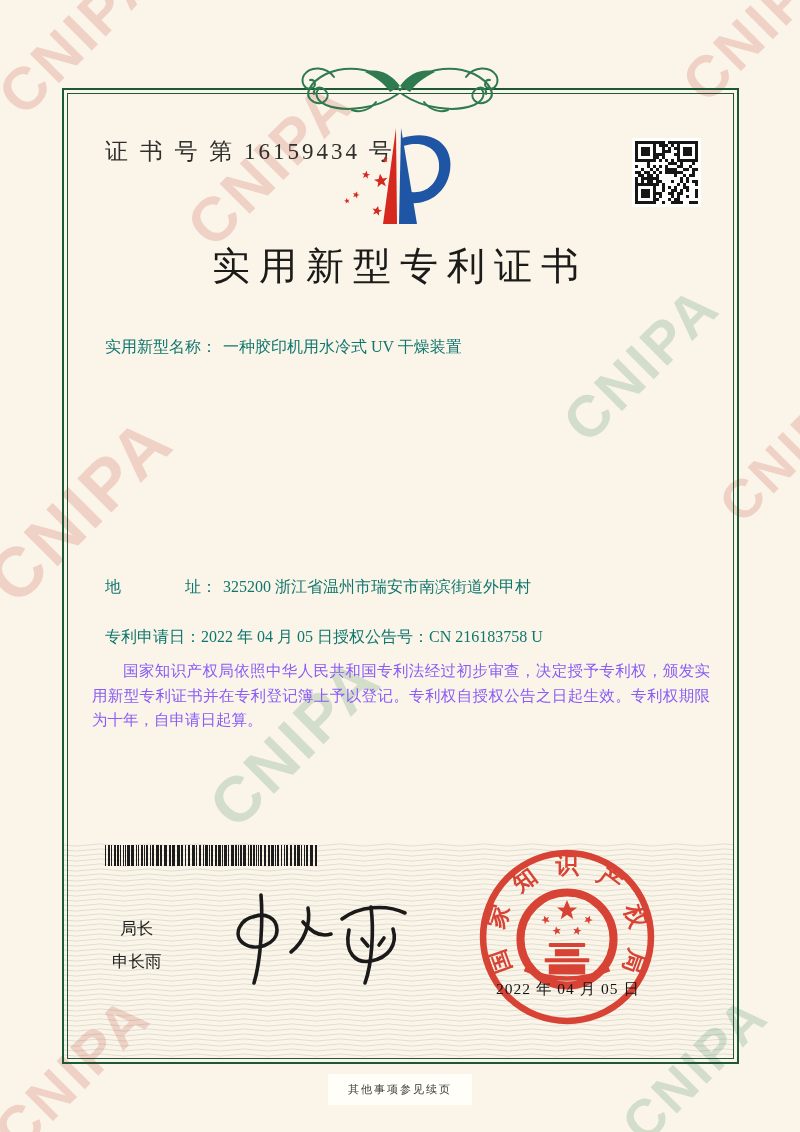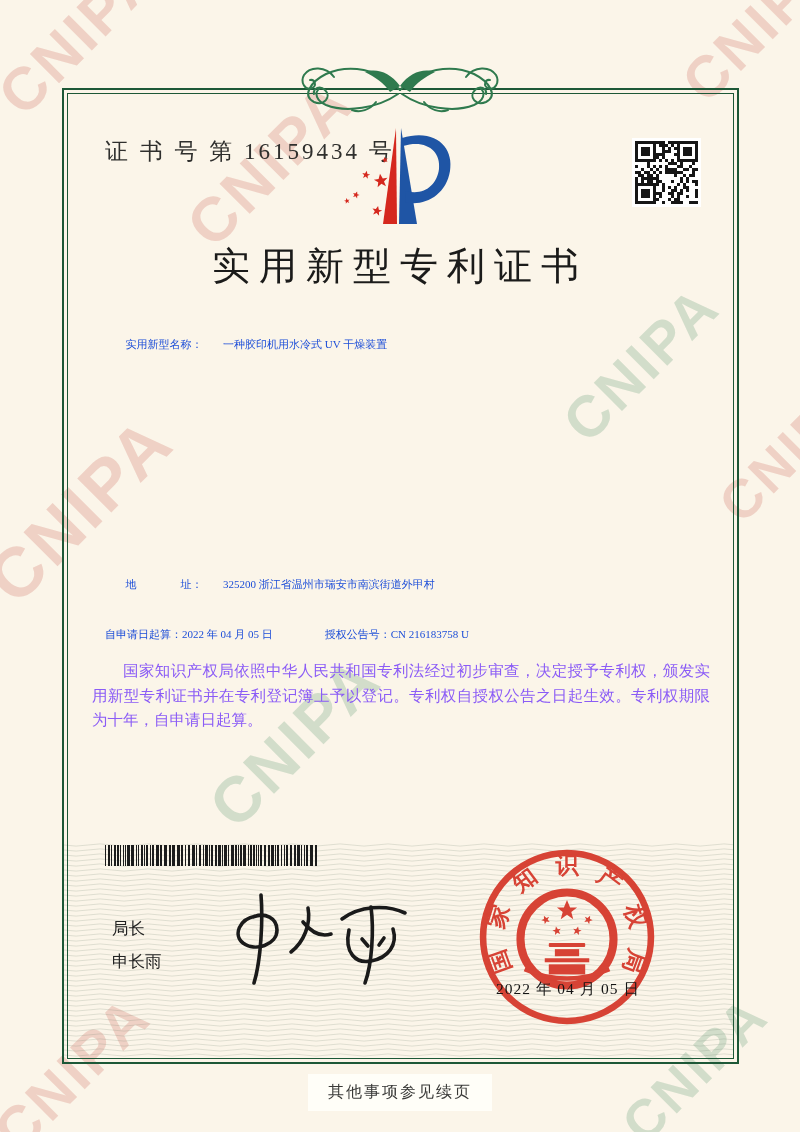--- a/index.html
+++ b/index.html
@@ -10,36 +10,36 @@
   .frame::after{content:'';position:absolute;inset:3px;border:1px solid #1d5837;}
   .wm{position:absolute;font-family:"Liberation Sans","DejaVu Sans",sans-serif;font-weight:bold;
       transform:rotate(-45deg);letter-spacing:3px;z-index:0;white-space:nowrap;}
   .wm.pink{color:rgba(216,133,120,.32);}
   .wm.green{color:rgba(123,170,138,.32);}
   .cert-no{position:absolute;left:105px;top:136px;font-size:23px;letter-spacing:3px;color:#2f2f2d;z-index:2;}
   .logo{position:absolute;left:338px;top:118px;z-index:2;}
   .qr{position:absolute;left:632px;top:138px;background:#fff;padding:3px;z-index:2;line-height:0;}
   .title{position:absolute;left:0;top:241px;width:100%;text-align:center;font-size:38px;
          font-weight:normal;letter-spacing:9px;color:#1b1b1a;z-index:2;}
-  .row{position:absolute;left:105px;font-size:11px;color:#1d4ed8;z-index:2;white-space:nowrap;text-align:center;}
+  .row{position:absolute;left:105px;font-size:16px;color:#0f766e;z-index:2;white-space:nowrap;}
   .flabel{display:inline-block;min-width:118px;}
-  .grant2{display:inline-block;margin-left:52px;}
+  .grant2{display:inline-block;}
   .paras{position:absolute;left:92px;top:659px;width:618px;font-size:15.5px;line-height:24.5px;
          color:#8b5cf6;text-align:justify;z-index:2;}
   .paras p{margin:0;text-indent:2em;}
   .barcode{position:absolute;left:105px;top:845px;width:220px;height:21px;z-index:2;line-height:0;}
-  .signer{position:absolute;left:112px;top:912px;font-size:16.5px;line-height:33px;z-index:2;color:#222;}
+  .signer{position:absolute;left:112px;top:912px;font-size:16.5px;line-height:33px;z-index:2;color:#222;text-align:center;}
   .sig{position:absolute;left:224px;top:888px;z-index:3;}
   .sealwrap{position:absolute;left:478px;top:848px;z-index:2;opacity:.95;}
   .seal-date{position:absolute;left:468px;top:979px;width:200px;text-align:center;
              font-size:15.5px;letter-spacing:1px;color:#141414;z-index:4;}
   .pageinfo{position:absolute;left:0;top:1033px;width:100%;text-align:center;font-size:14.5px;
             letter-spacing:2px;color:#333;z-index:2;}
   .note{position:absolute;left:50%;transform:translateX(-50%);top:1074px;background:#fffef8;
-        padding:8px 20px;font-size:16px;letter-spacing:2px;color:#3a3a38;z-index:2;white-space:nowrap;}
+        padding:8px 20px;font-size:11px;letter-spacing:2px;color:#3a3a38;z-index:2;white-space:nowrap;}
   .waves{position:absolute;left:64px;top:842px;z-index:1;}
   .ornament{position:absolute;left:280px;top:50px;z-index:2;}
 </style>
 </head>
 <body>
 
 <div class="page">
 
   <span class="wm pink" style="left:-20px;top:0px;font-size:60px">CNIPA</span>
   <span class="wm pink" style="left:168px;top:128px;font-size:62px">CNIPA</span>
@@ -367,21 +367,21 @@
 
   <div class="title">实用新型专利证书</div>
 
   <div class="row" style="top:337px">
     <span class="flabel">实用新型名称：</span><span>一种胶印机用水冷式 UV 干燥装置</span>
   </div>
   <div class="row" style="top:577px">
     <span class="flabel">地　　　　址：</span><span>325200 浙江省温州市瑞安市南滨街道外甲村</span>
   </div>
   <div class="row" style="top:627px">
-    <span>自申请日起算：</span><span>2022 年 04 月 05 日</span><span class="grant2"><span>授权公告号：</span><span>CN 216183758 U</span></span>
+    <span>专利申请日：</span><span>2022 年 04 月 05 日</span><span class="grant2"><span>授权公告号：</span><span>CN 216183758 U</span></span>
   </div>
 
   <div class="paras">
     <p>国家知识产权局依照中华人民共和国专利法经过初步审查，决定授予专利权，颁发实用新型专利证书并在专利登记簿上予以登记。专利权自授权公告之日起生效。专利权期限为十年，自申请日起算。</p>
   </div>
 
   <div class="barcode">
     <svg id="bcsvg" width="220" height="21">
         <rect x="0" y="0" width="1" height="21" fill="#1c1c1c"></rect>
         <rect x="3" y="0" width="2" height="21" fill="#1c1c1c"></rect>

